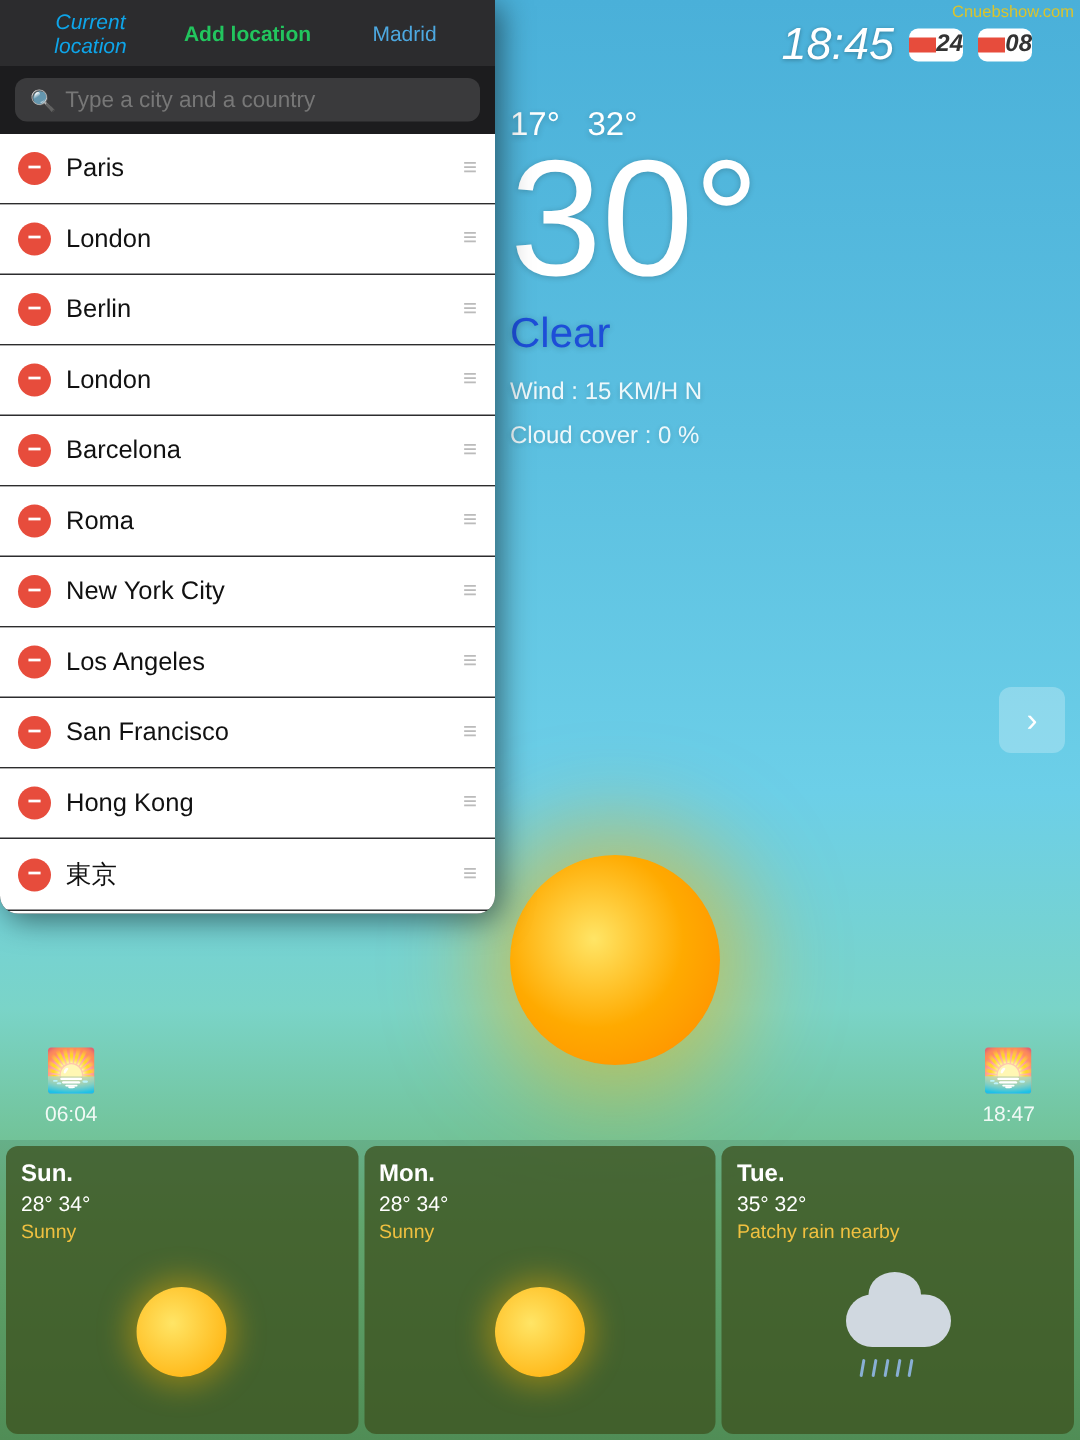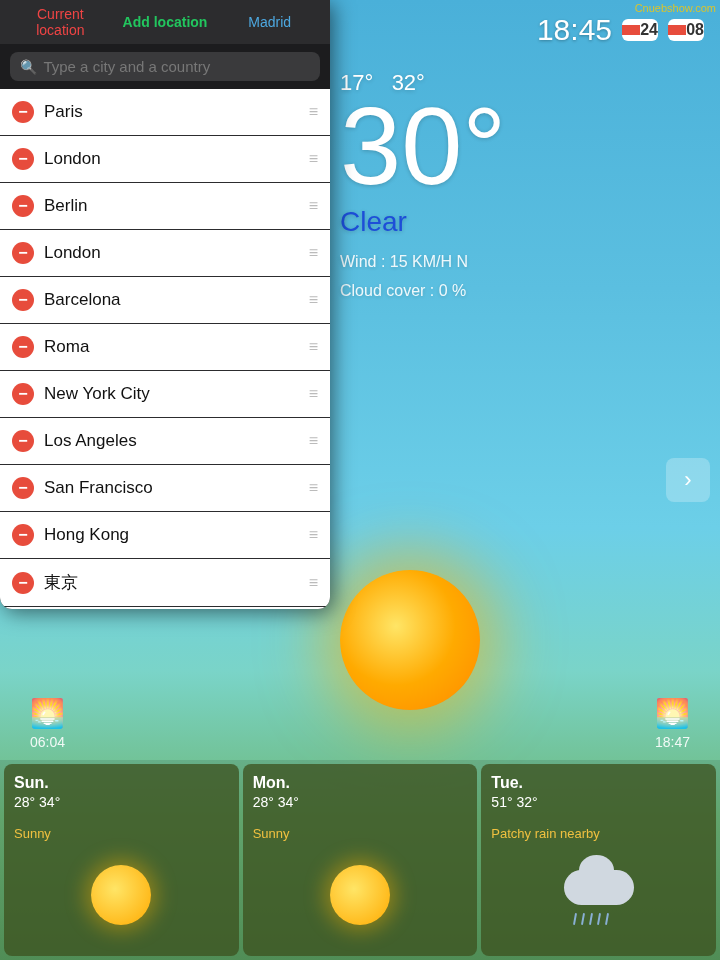--- a/index.html
+++ b/index.html
@@ -14,27 +14,28 @@
     
     .weather-bg {
       position: absolute;
       inset: 0;
       background: linear-gradient(180deg, #4ab0d9 0%, #5bbfe0 30%, #6ccfe8 55%, #7ad4c8 70%, #6db87a 85%, #5a9e60 100%);
     }
 
     
     .top-bar {
       position: absolute;
-      top: 0; left: 0; right: 0;
+      top: 0; left: 0; right: 16px;
       height: 60px;
       display: flex;
       align-items: center;
       justify-content: space-between;
       padding: 0 16px;
       z-index: 10;
+      font-style: italic;
     }
     .top-left {
       display: flex;
       align-items: center;
       gap: 10px;
     }
     .app-icon {
       width: 44px; height: 44px;
       background: linear-gradient(135deg, #5ab8e8, #3a8fd4);
       border-radius: 10px;
@@ -201,21 +202,21 @@
       font-weight: bold;
     }
     .forecast-temps {
       font-size: 14px;
       margin-top: 2px;
     }
     .forecast-desc {
       font-size: 13px;
       color: #f0c040;
       font-weight: 500;
-      margin-top: 16px;
+      margin-top: 3px;
     }
     .forecast-icon-area {
       flex: 1;
       display: flex;
       align-items: center;
       justify-content: center;
     }
     .forecast-sun {
       width: 60px; height: 60px;
       background: radial-gradient(circle at 40% 40%, #ffe566, #ffaa00);
@@ -276,21 +277,22 @@
       flex: 1;
       text-align: center;
       font-size: 14px;
       font-weight: 500;
       color: #aaa;
       cursor: pointer;
       padding: 6px 4px;
       border-radius: 6px;
     }
     .panel-btn.active {
-      color: #ef4444;
+      color: #0ea5e9;
+      font-style: italic;
     }
     .panel-btn.add {
       color: #22c55e;
       font-weight: 600;
     }
     .panel-btn.cancel {
       color: #4da8e0;
     }
 
     .search-bar {
@@ -429,21 +431,21 @@
       <span>28°</span> <span>34°</span>
     </span>
     <span class="forecast-desc">Sunny</span>
     <div class="forecast-icon-area">
       <div class="forecast-sun"></div>
     </div>
   </div>
   <div class="forecast-card">
     <span class="forecast-day">Tue.</span>
     <span class="forecast-temps">
-      <span>51°</span> <span>32°</span>
+      <span>35°</span> <span>32°</span>
     </span>
     <span class="forecast-desc">Patchy rain nearby</span>
     <div class="forecast-icon-area">
       <div class="forecast-rain-cloud">
         <div class="cloud-bump"></div>
         <div class="cloud-body"></div>
         <div class="rain-drops">
           <div class="rain-line"></div>
           <div class="rain-line"></div>
           <div class="rain-line"></div>

